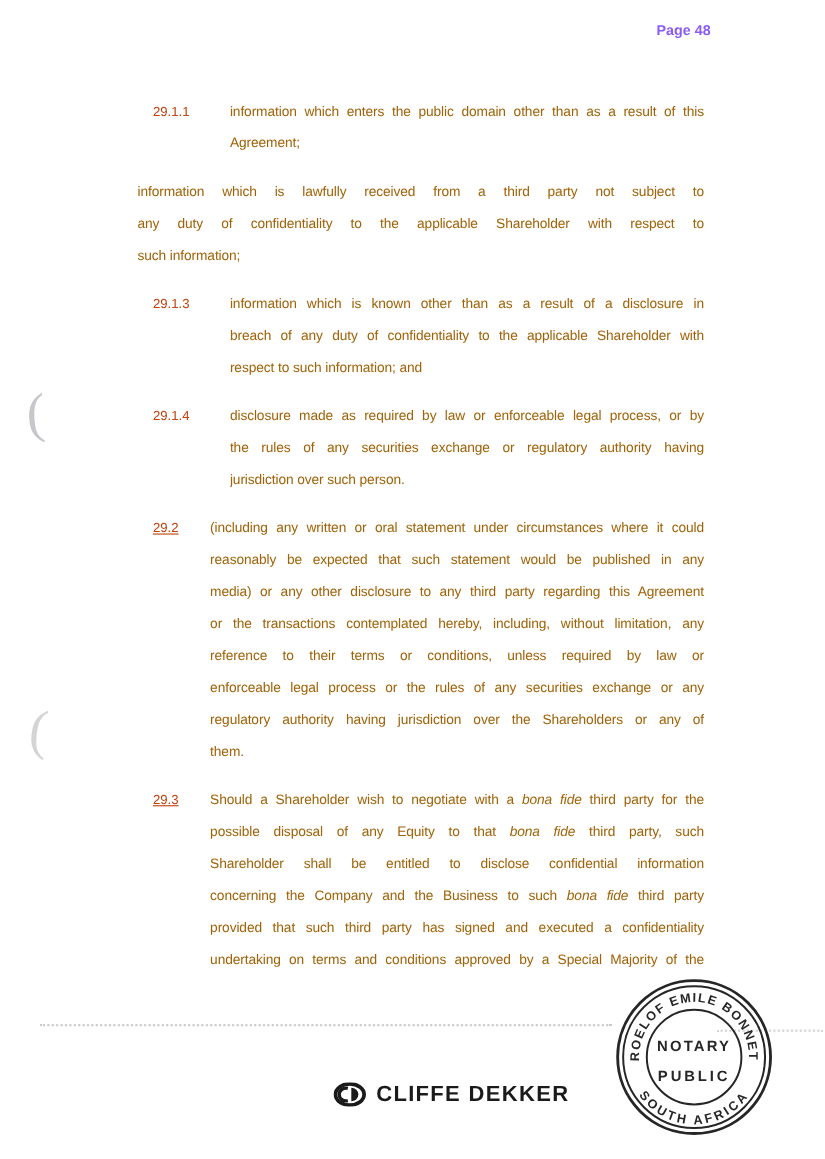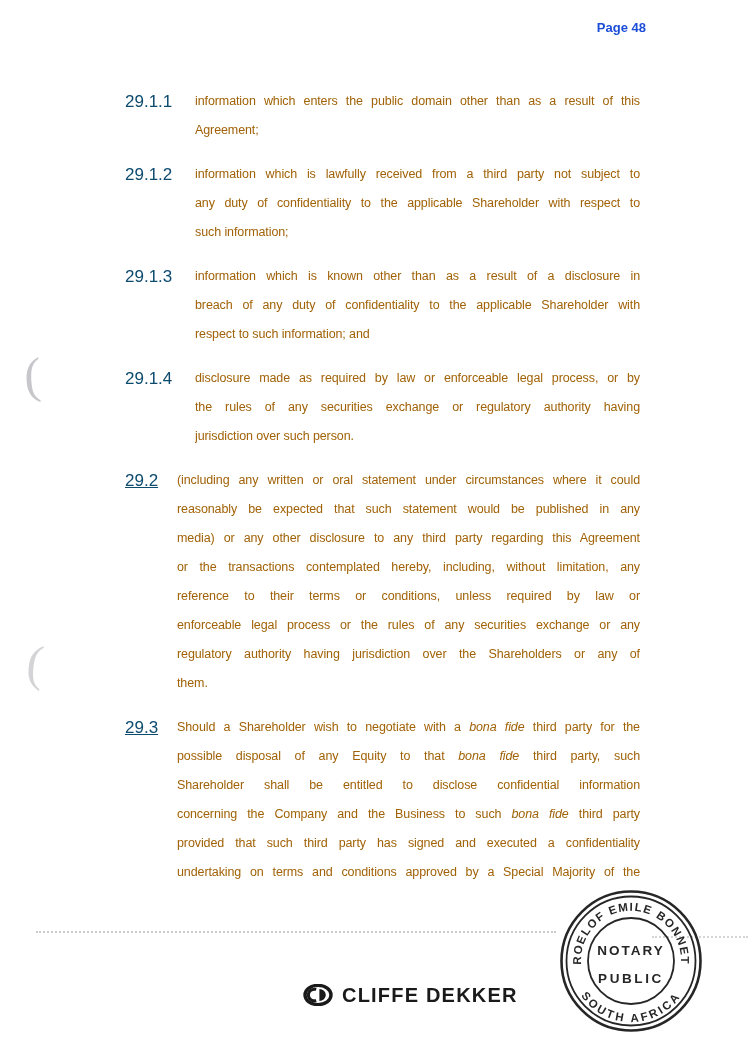--- a/index.html
+++ b/index.html
@@ -4,30 +4,31 @@
 <style>
   html,body{margin:0;padding:0;}
   body{
     width:750px;height:1054px;position:relative;overflow:hidden;
     background:#ffffff;
     font-family:"Liberation Sans","DejaVu Sans",sans-serif;
     color:#1f1f1f;
   }
   .page-number{
     position:absolute;top:20px;right:104px;
-    font-size:13px;font-weight:bold;color:#1d4ed8;
+    font-size:13px;font-weight:bold;color:#8b5cf6;
   }
   .content{
     position:absolute;left:125px;top:87px;width:515px;
   }
   .clause{display:flex;margin-top:15px;}
   .clause:first-child{margin-top:0;}
   .num{
-    font-size:17px;line-height:29px;color:#0c4a6e;
+    font-size:12px;line-height:29px;color:#c2410c;
     flex:0 0 auto;
+    margin-left:14px;
   }
   .clause.sub .num{width:70px;}
   .clause.main .num{width:52px;text-decoration:underline;}
   .body{flex:1 1 auto;min-width:0;}
   .line{
     font-size:12.5px;line-height:29px;height:29px;overflow:hidden;
     text-align:justify;text-align-last:justify;
     letter-spacing:-0.1px;color:#a16207;white-space:nowrap;
   }
   .line.last{text-align-last:left;}
@@ -62,21 +63,20 @@
 
 <div class="content">
   <div class="clause sub">
     <div class="num">29.1.1</div>
     <div class="body">
         <div class="line"><span>information which enters the public domain other than as a result of this</span></div>
         <div class="line last"><span>Agreement;</span></div>
       </div>
   </div>
   <div class="clause sub">
-    <div class="num">29.1.2</div>
     <div class="body">
         <div class="line"><span>information which is lawfully received from a third party not subject to</span></div>
         <div class="line"><span>any duty of confidentiality to the applicable Shareholder with respect to</span></div>
         <div class="line last"><span>such information;</span></div>
       </div>
   </div>
   <div class="clause sub">
     <div class="num">29.1.3</div>
     <div class="body">
         <div class="line"><span>information which is known other than as a result of a disclosure in</span></div>

